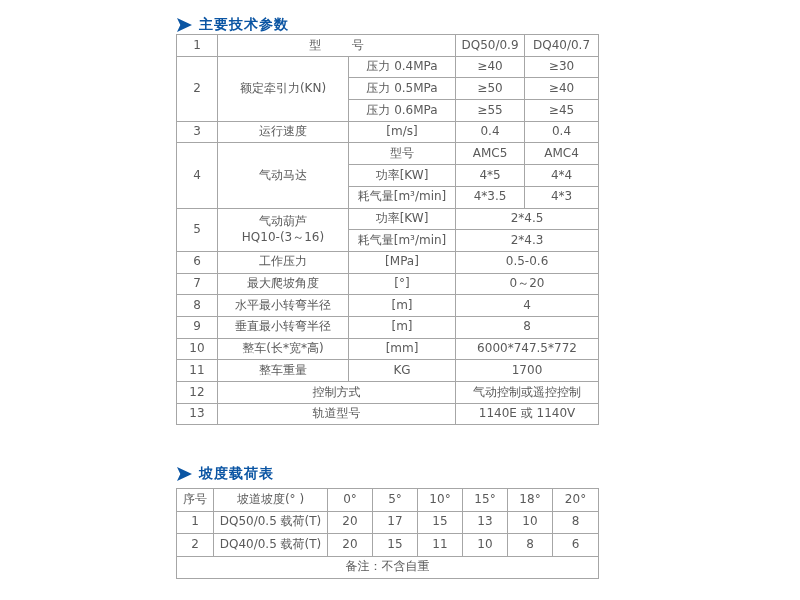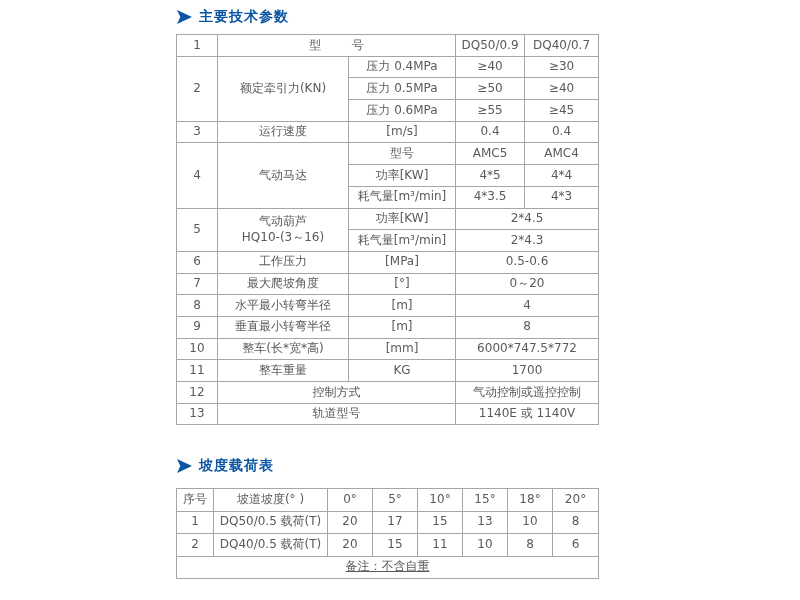--- a/index.html
+++ b/index.html
@@ -13,20 +13,21 @@
   }
   .section-title {
     position: absolute;
     display: flex;
     align-items: center;
     gap: 7px;
     color: #0b55a3;
     font-weight: bold;
     font-size: 14px;
     letter-spacing: 1px;
+    margin-top: 8px;
   }
   .arrow-icon {
     width: 15px; height: 14px;
     background: #0b55a3;
     clip-path: polygon(0 0, 100% 50%, 0 100%, 22% 50%);
     flex: 0 0 auto;
   }
   table.spec {
     position: absolute;
     border-collapse: collapse;
@@ -40,21 +41,21 @@
     vertical-align: middle;
     padding: 0;
     white-space: pre-wrap;
     line-height: 1.3;
     overflow: hidden;
   }
   #table1 { left: 176px; top: 34px; width: 422px; }
   #table1 tr { height: 21.7px; }
   #table2 { left: 176px; top: 488px; width: 422px; border-radius: 16px; }
   #table2 tr { height: 22.5px; }
-  td.note-cell { text-align: left; padding-left: 22px; text-decoration: underline; }
+  td.note-cell { text-align: left; padding-left: 22px; }
 </style>
 </head>
 <body>
 
 <div class="section-title" style="left:177px; top:8px;">
   <span class="arrow-icon"></span>
   <span>主要技术参数</span>
 </div>
 
 <table class="spec" id="table1">

